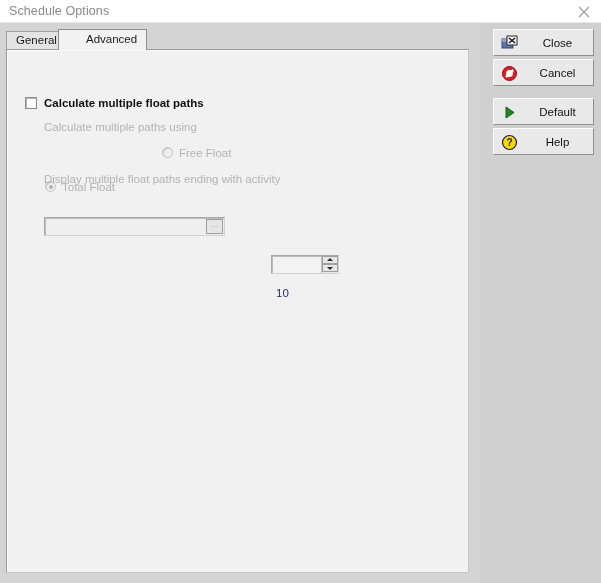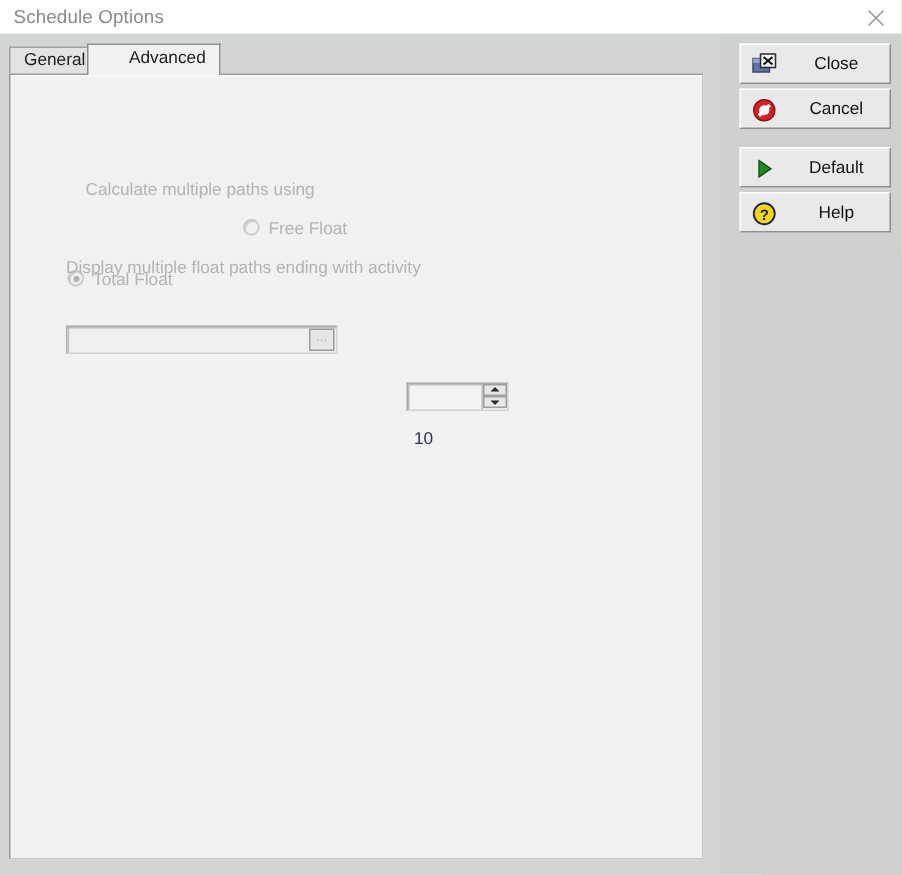--- a/index.html
+++ b/index.html
@@ -317,22 +317,25 @@
 
   <div id="left-region">
 
     <div id="tabstrip">
       <div class="tab" style="left:0px;">General</div>
       <div class="tab active" style="left:52px;">Advanced</div>
     </div>
 
     <div id="content-panel">
 
-
-      <div class="row sub-label" style="left:37px; top:71px;margin-left:13px;">Calculate multiple paths using</div>
+      <div class="row" style="left:18px; top:43px;">
+        <span class="chk-box"></span><span class="chk-label">Calculate multiple float paths</span>
+      </div>
+
+      <div class="row sub-label" style="left:37px; top:71px;">Calculate multiple paths using</div>
 
       <div class="row" style="left:38px; top:93px;margin-top:34px;">
         <span class="radio-wrap">
           <span class="radio-dot checked"></span><span class="radio-label">Total Float</span>
         </span>
       </div>
       <div class="row" style="left:155px; top:93px;text-align:center;">
         <span class="radio-wrap">
           <span class="radio-dot"></span><span class="radio-label">Free Float</span>
         </span>

